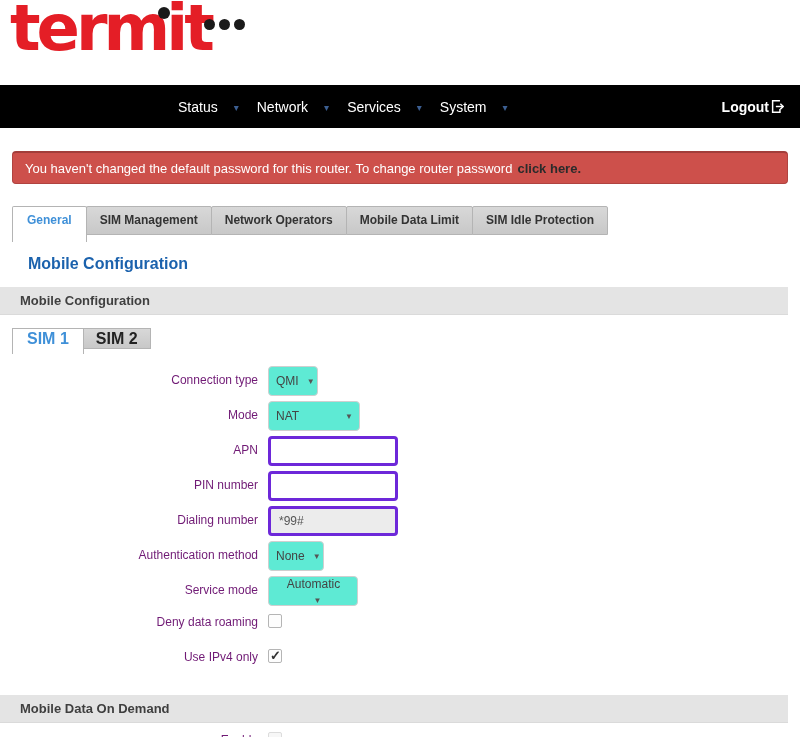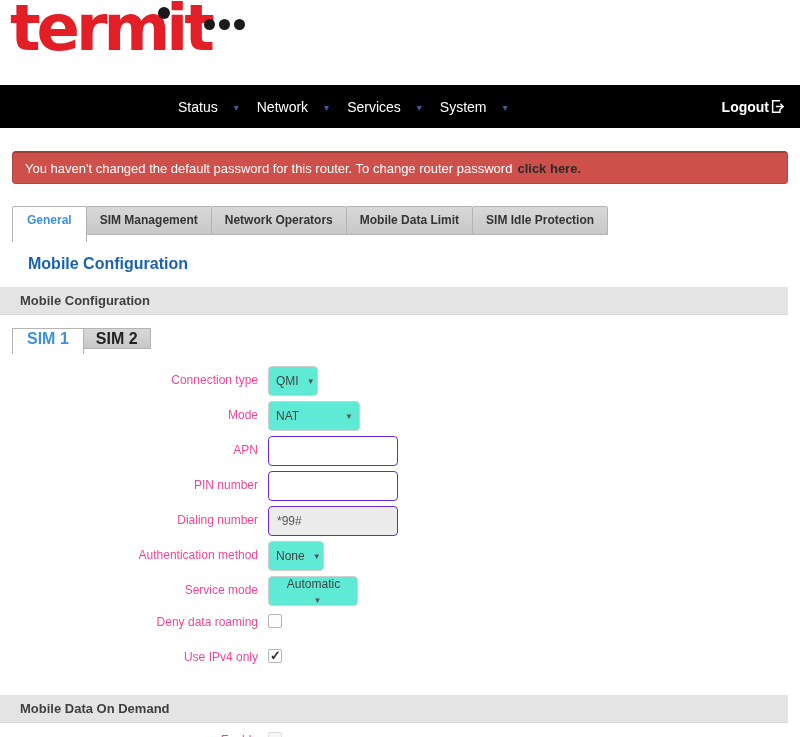--- a/index.html
+++ b/index.html
@@ -52,23 +52,23 @@
   .sim-tab { border:1px solid #b4b4b4; background:linear-gradient(#d8d8d8,#c8c8c8);
              color:#222; font-size:16px; font-weight:bold; line-height:13px;
              padding:3px 12px; margin-left:-1px; cursor:pointer; white-space:nowrap; }
   .sim-tab:first-child { margin-left:0; }
   .sim-tab.active { background:#fff; border-bottom:none; color:#3f90d8; padding:3px 14px 9px 14px; }
 
   
   .form { margin-top:12px; }
   .row { display:flex; align-items:flex-start; height:35px; }
   .row label { width:258px; text-align:right; margin-right:10px; font-size:12px;
-               color:#ec4899; line-height:28px; }
+               color:#701a75; line-height:28px; }
   .row.cb label { line-height:16px; padding-top:3px; }
-  .text { width:130px; height:30px; border:1px solid #6d28d9; border-radius:4px;
+  .text { width:130px; height:30px; border:3px solid #6d28d9; border-radius:4px;
           padding:0 8px; font-size:12px; color:#444; background:#fff; outline:none;
           font-family:"Liberation Sans",sans-serif; }
   .text.disabled { background:#ececec; color:#555; }
   .select { height:30px; border:1px solid #cfcfcf; border-radius:4px; background:#5eead4;
             display:flex; align-items:center; padding:0 6px 0 7px; cursor:pointer; position:relative; }
   .sel-val { font-size:12px; color:#444; flex:1; }
   .sel-caret { font-size:8px; color:#555; margin-left:8px; }
   .w-qmi { width:50px; } .w-mode { width:92px; } .w-none { width:56px; } .w-auto { width:90px;flex-direction:column; }
   .checkbox { width:14px; height:14px; border:1px solid #b5b5b5; border-radius:2px;
               background:#fdfdfd; margin-top:3px; cursor:pointer; position:relative; }

